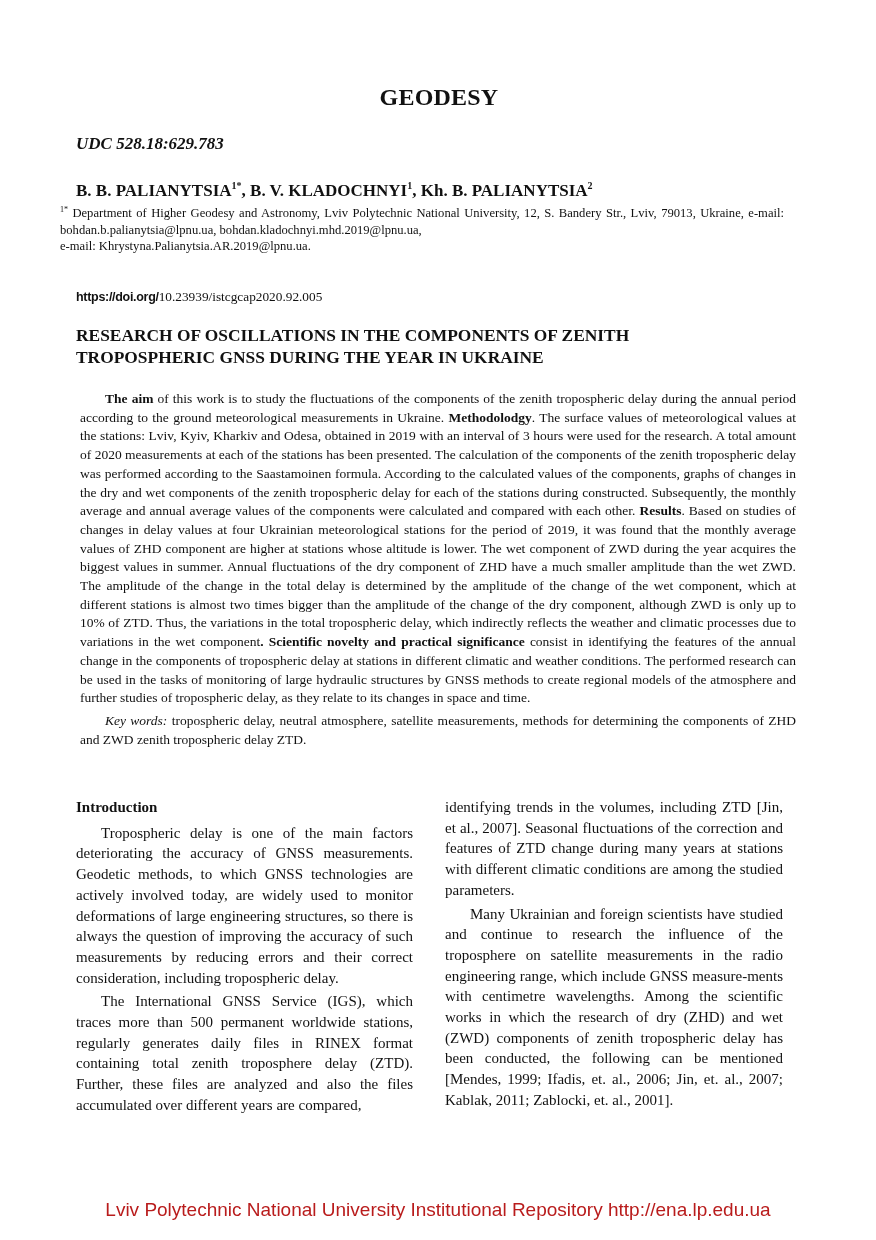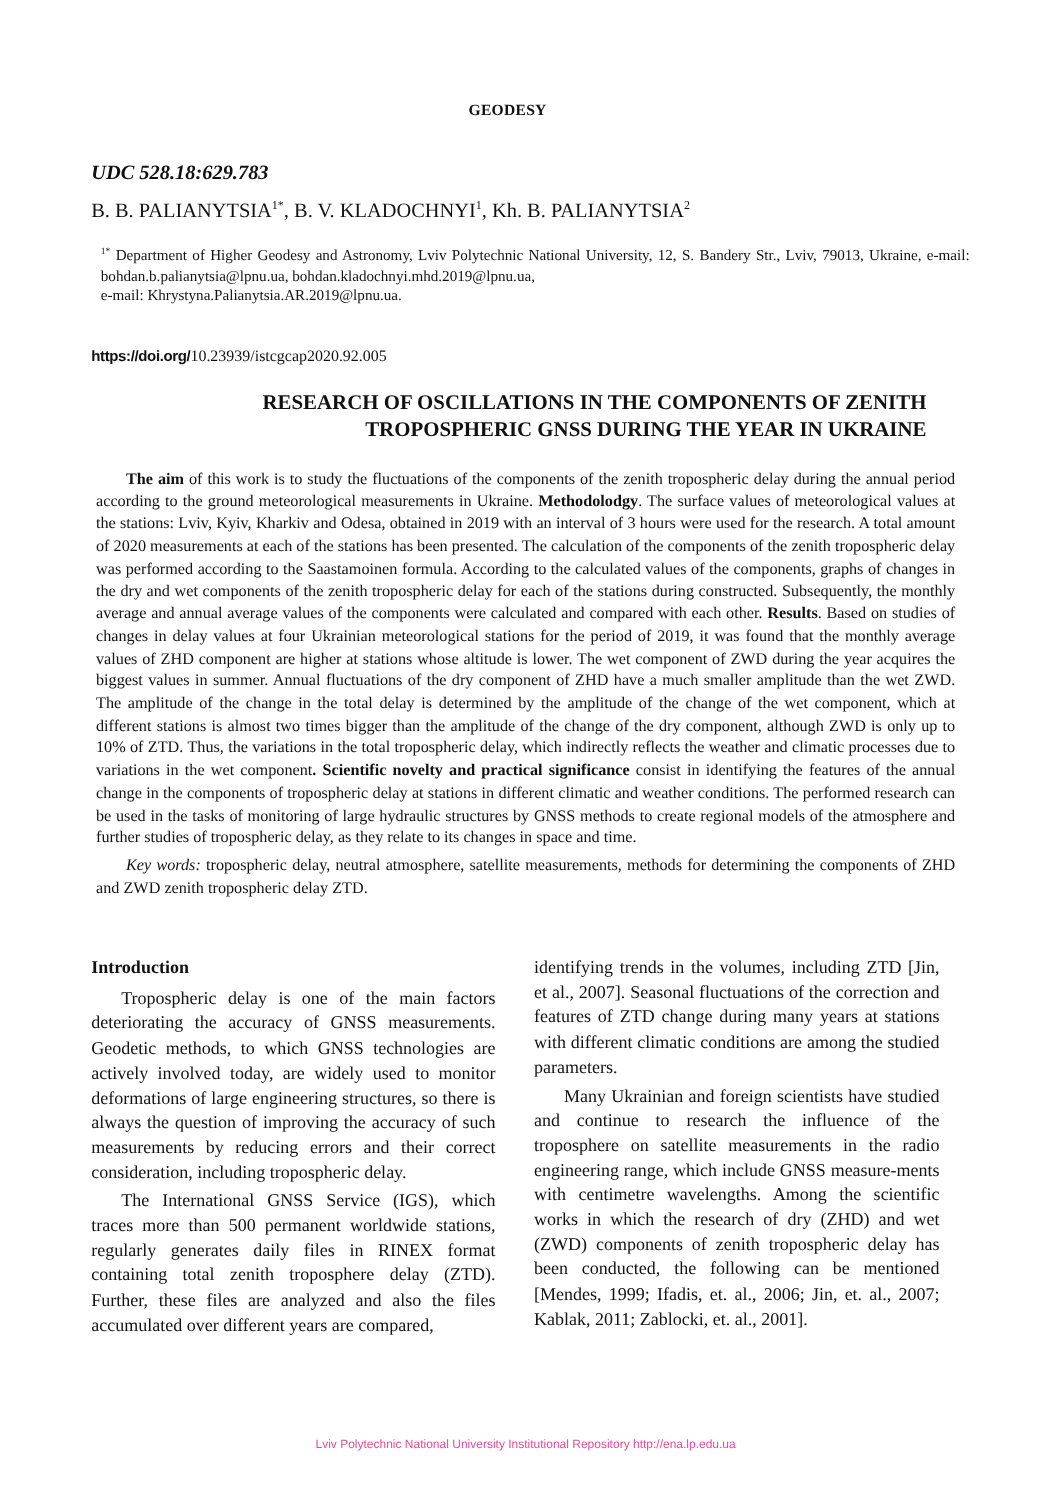--- a/index.html
+++ b/index.html
@@ -2,35 +2,35 @@
 <html><head>
 <meta charset="utf-8">
 <style>
   html, body { margin: 0; padding: 0; background: #ffffff; }
   body {
     width: 876px; height: 1240px; position: relative; overflow: hidden;
     font-family: "Liberation Serif", "DejaVu Serif", serif; color: #111;
   }
   .abs { position: absolute; }
   .section-title {
-    left: 0; width: 846px; top: 84px; text-align: center;
-    font-weight: bold; font-size: 13px; letter-spacing: 0.2px;
+    left: 16px; width: 846px; top: 84px; text-align: center;
+    font-weight: bold; font-size: 24px; letter-spacing: 0.2px;
   }
   .udc { left: 76px; top: 134px; font-weight: bold; font-size: 17px; font-style: italic; }
-  .authors { left: 76px; top: 166px; font-size: 17px; }
+  .authors { left: 76px; top: 181px; font-size: 17px; font-weight: bold; }
   .authors sup { font-size: 10px; vertical-align: 7px; line-height: 0; }
   .affil {
-    left: 84px; top: 205px; width: 724px; font-size: 12.6px; line-height: 16.5px;
+    left: 60px; top: 205px; width: 724px; font-size: 12.6px; line-height: 16.5px;
     text-align: justify;
   }
   .affil sup { font-size: 8px; vertical-align: 5px; line-height: 0; }
   .doi { left: 76px; top: 289px; font-size: 13.3px; }
   .doi .doi-prefix { font-family: "Liberation Sans", sans-serif; font-weight: bold; font-size: 12.5px; letter-spacing: -0.3px; }
   .paper-title {
-    left: 76px; width: 696px; top: 324px; text-align: right;
+    left: 76px; width: 696px; top: 324px; text-align: left;
     font-weight: bold; font-size: 17.4px; line-height: 22px;
   }
   .abstract {
     left: 76px; top: 386px; width: 724px; font-size: 13.5px; line-height: 18.7px;
     text-align: justify;
   }
   .abstract p { margin: 4px; text-indent: 25px; }
   .abstract p.kw { text-indent: 25px; }
   .col {
     top: 797px; font-size: 15px; line-height: 20.7px; text-align: justify;
@@ -38,21 +38,21 @@
   .col-left { left: 76px; width: 337px; }
   .col-right { left: 433px; width: 338px; margin-left: 12px; }
   .col p { margin: 0; text-indent: 25px; }
   .col .intro-heading {
     text-align: left; text-indent: 0; font-weight: bold; font-size: 15px; margin-bottom: 5px;
   }
   .col-left p + p { margin-top: 3px; }
   .col-right p + p { margin-top: 3px; }
   .footer {
     left: 0; width: 876px; top: 1199px; text-align: center;
-    font-family: "Liberation Sans", "DejaVu Sans", sans-serif; font-size: 10px; color: #ec4899;
+    font-family: "Liberation Sans", "DejaVu Sans", sans-serif; font-size: 19px; color: #b91c1c;
   }
   b { font-weight: bold; }
   i { font-style: italic; }
 </style>
 </head>
 <body>
 
 <div class="abs section-title">GEODESY</div>
 
 <div class="abs udc">UDC 528.18:629.783</div>

